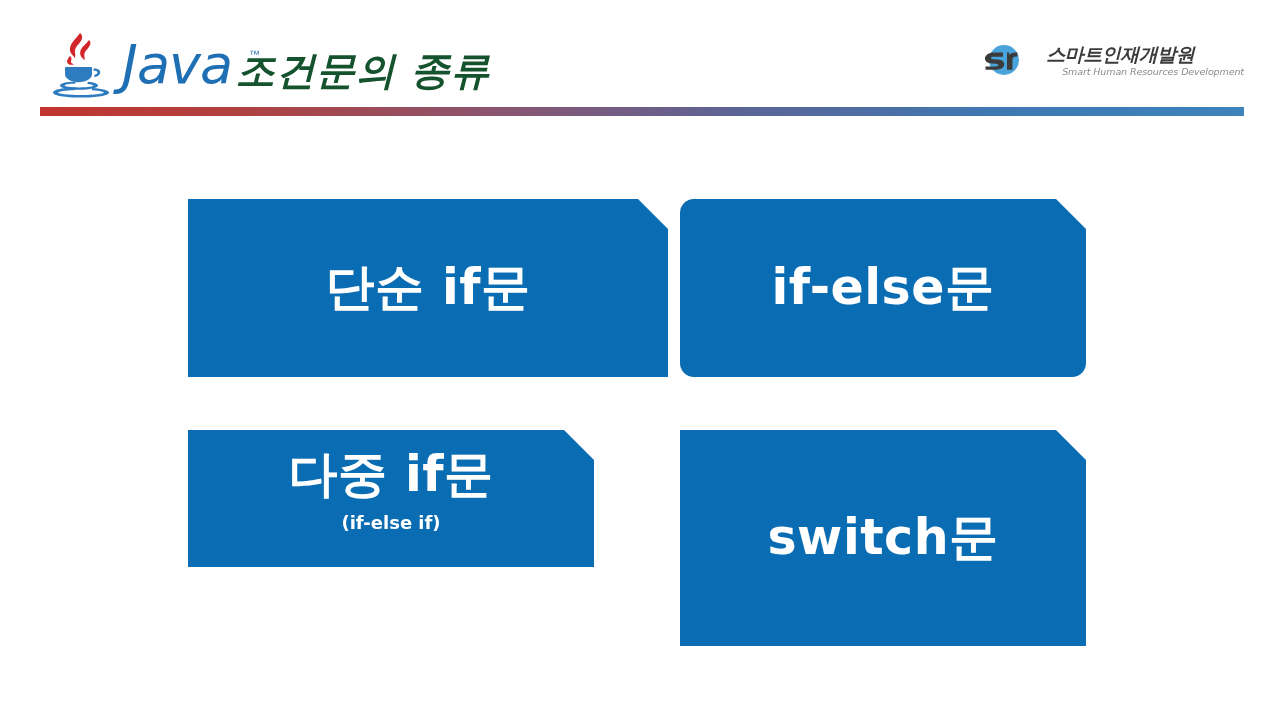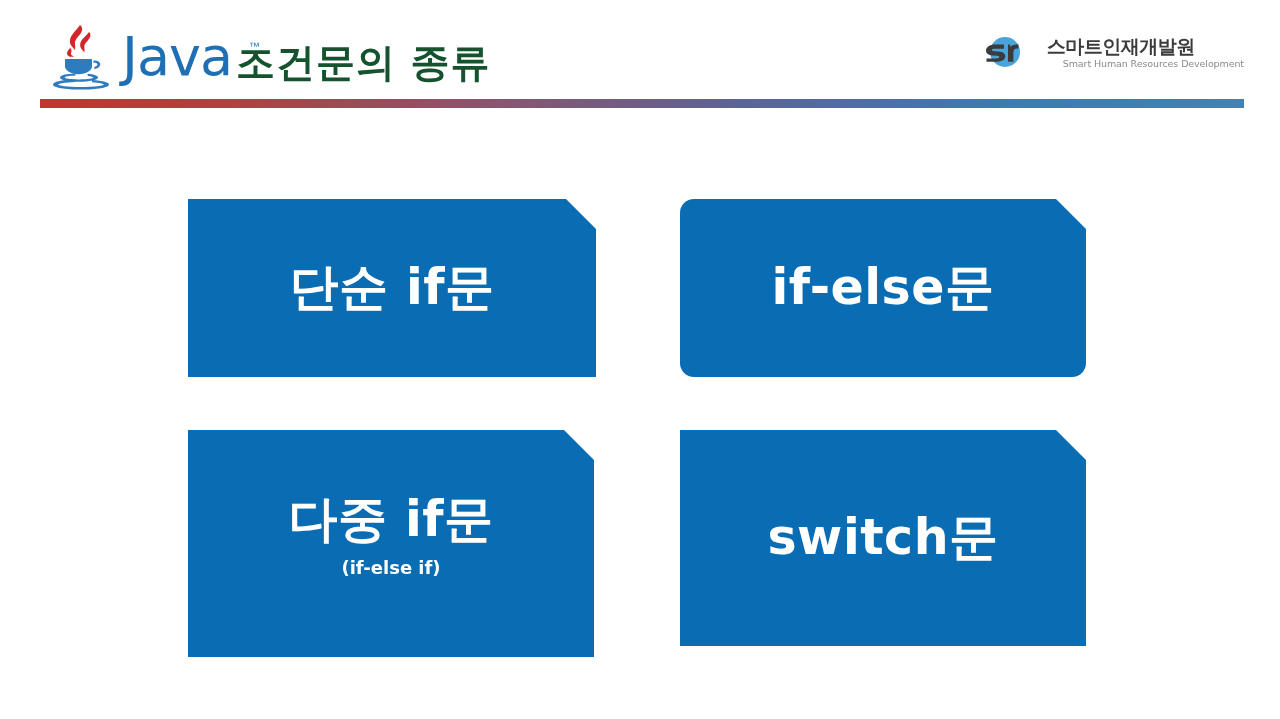--- a/index.html
+++ b/index.html
@@ -13,23 +13,24 @@
   .slide {
     position: relative;
     width: 1280px;
     height: 719px;
     background: #ffffff;
   }
 
   
   .header {
     position: absolute;
-    left: 0; top: 0;
+    left: 0; top: 8px;
     width: 1280px;
     height: 112px;
+    font-style: italic;
   }
   .java-logo {
     position: absolute;
     left: 44px;
     top: 22px;
     width: 182px;
     height: 70px;
   }
   .java-cup {
     position: absolute;
@@ -139,23 +140,23 @@
   }
   .card-sub {
     font-size: 18px;
     font-weight: bold;
     color: #ffffff;
     margin-top: 6px;
     line-height: 26px;
     font-family: "DejaVu Sans", sans-serif;
   }
 
-  #card-0 { left: 188px; top: 199px;  width: 408px; height: 178px; }
+  #card-0 { left: 188px; top: 199px;  width: 480px; height: 178px; }
   #card-1 { left: 680px; top: 199px;  width: 406px; height: 178px; border-radius: 14px; }
-  #card-2 { left: 188px; top: 430px;  width: 406px; height: 227px; }
+  #card-2 { left: 188px; top: 430px;  width: 406px; height: 137px; }
   #card-3 { left: 680px; top: 430px;  width: 406px; height: 216px; }
 
   #card-2 .card-inner { transform: translateY(-8px); }
 </style>
 </head>
 <body>
 
 <div class="slide">
 
   <div class="header">

